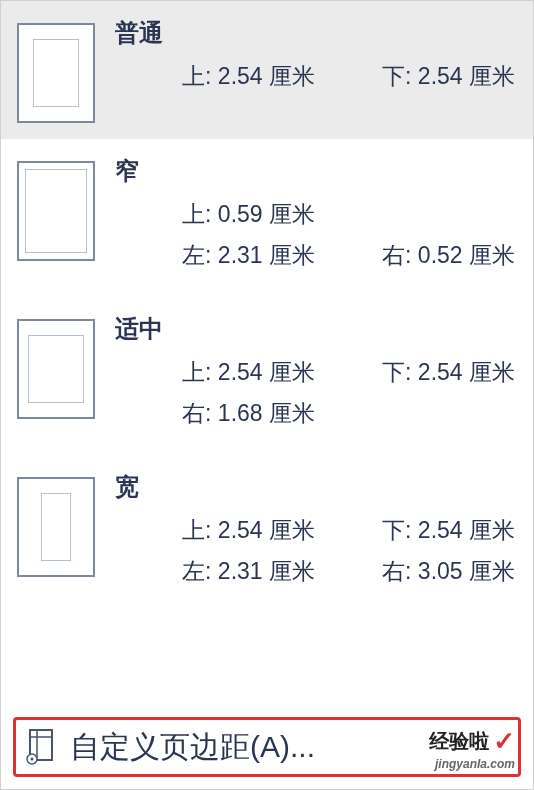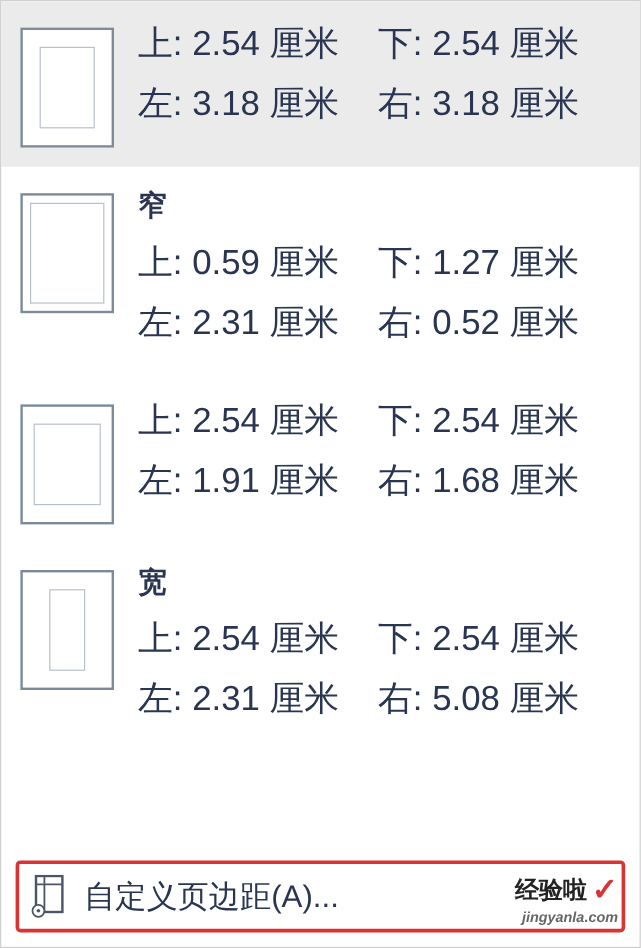--- a/index.html
+++ b/index.html
@@ -54,40 +54,41 @@
       flex: 1;
       color: #2a3552;
     }
     .margin-title {
       font-size: 24px;
       font-weight: bold;
       margin-bottom: 12px;
     }
     .margin-row {
       display: flex;
-      font-size: 29px;
+      font-size: 23px;
       margin-bottom: 10px;
+      text-align: right;
     }
     .margin-cell {
       width: 200px;
     }
     .custom-margins {
       position: absolute;
       bottom: 12px;
       left: 12px;
       right: 12px;
       height: 60px;
       border: 3px solid #d93333;
       border-radius: 4px;
       display: flex;
       align-items: center;
       padding: 0 10px;
       gap: 14px;
       color: #2a3552;
-      font-size: 26px;
+      font-size: 30px;
     }
     .custom-icon {
       width: 30px;
       height: 36px;
       position: relative;
       flex-shrink: 0;
     }
     .watermark {
       position: absolute;
       bottom: 18px;
@@ -112,71 +113,67 @@
       font-style: italic;
       color: #666;
     }
   </style>
 </head>
 <body>
 
 <div class="margin-option selected">
   <div class="margin-icon normal"></div>
   <div class="margin-details">
+    <div class="margin-title">普通</div>
     <div class="margin-row">
       <div class="margin-cell">上: 2.54 厘米</div>
       <div class="margin-cell">下: 2.54 厘米</div>
-    </div>
-    <div class="margin-row">
-      <div class="margin-cell">左: 3.18 厘米</div>
-      <div class="margin-cell">右: 3.18 厘米</div>
     </div>
   </div>
 </div>
 
 <div class="margin-option">
   <div class="margin-icon narrow"></div>
   <div class="margin-details">
     <div class="margin-title">窄</div>
     <div class="margin-row">
       <div class="margin-cell">上: 0.59 厘米</div>
-      <div class="margin-cell">下: 1.27 厘米</div>
     </div>
     <div class="margin-row">
       <div class="margin-cell">左: 2.31 厘米</div>
       <div class="margin-cell">右: 0.52 厘米</div>
     </div>
   </div>
 </div>
 
 <div class="margin-option">
   <div class="margin-icon moderate"></div>
   <div class="margin-details">
+    <div class="margin-title">适中</div>
     <div class="margin-row">
       <div class="margin-cell">上: 2.54 厘米</div>
       <div class="margin-cell">下: 2.54 厘米</div>
     </div>
     <div class="margin-row">
-      <div class="margin-cell">左: 1.91 厘米</div>
       <div class="margin-cell">右: 1.68 厘米</div>
     </div>
   </div>
 </div>
 
 <div class="margin-option">
   <div class="margin-icon wide"></div>
   <div class="margin-details">
     <div class="margin-title">宽</div>
     <div class="margin-row">
       <div class="margin-cell">上: 2.54 厘米</div>
       <div class="margin-cell">下: 2.54 厘米</div>
     </div>
     <div class="margin-row">
       <div class="margin-cell">左: 2.31 厘米</div>
-      <div class="margin-cell">右: 5.08 厘米</div>
+      <div class="margin-cell">右: 3.05 厘米</div>
     </div>
   </div>
 </div>
 
 <div class="custom-margins">
   <div class="custom-icon">
     <svg width="30" height="36" viewBox="0 0 30 36">
       <rect x="4" y="1" width="22" height="30" fill="none" stroke="#4a5568" stroke-width="2"></rect>
       <line x1="4" y1="8" x2="26" y2="8" stroke="#4a5568" stroke-width="1.5"></line>
       <line x1="11" y1="1" x2="11" y2="31" stroke="#4a5568" stroke-width="1.5"></line>

